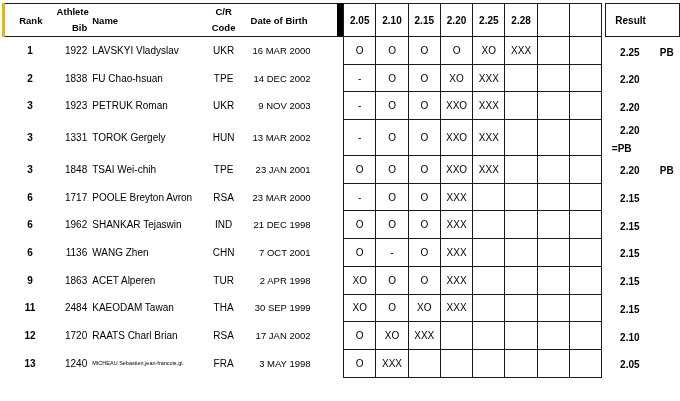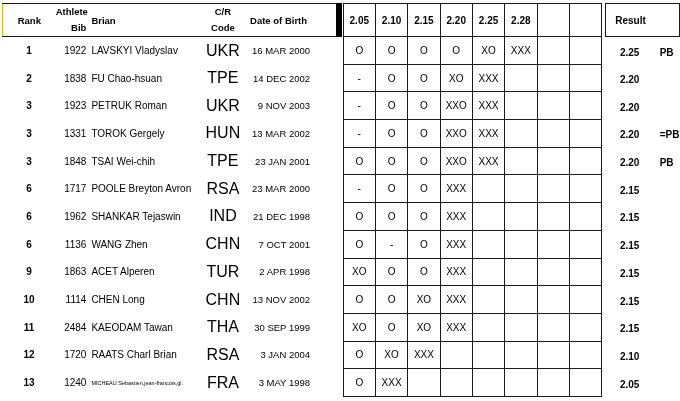--- a/index.html
+++ b/index.html
@@ -25,47 +25,47 @@
   .c-name { width: 112px; text-align: left; padding-left: 5px; white-space: nowrap; }
   .c-ctry { width: 40px; text-align: center; padding-left: 3px; }
   .c-dob  { width: 95px; text-align: right; padding-right: 29px; white-space: nowrap; }
   .c-gap  { width: 4px; }
   .att    { width: 31.6px; text-align: center; font-size: 10px; }
   .c-res  { width: 72px; text-align: left; }
 
   
   thead th { font-weight: bold; font-size: 9.5px; }
   thead .hb { border-top: 1px solid #1b1b1b; border-bottom: 1px solid #1b1b1b; }
-  thead .c-rank { border-left: 1px solid #eab308; }
+  thead .c-rank { border-left: 3px solid #eab308; }
   thead .c-dob  { border-right: 6px solid #000000; }
   thead .att { border: 1px solid #1b1b1b; font-size: 10px; }
   thead .c-res { border: 1px solid #1b1b1b; padding-left: 9px; font-size: 10px; }
   .pre { white-space: pre-line; line-height: 16px; }
 
   
   tbody .att { border: 1px solid #1b1b1b; }
   tbody .c-rank { font-weight: bold; font-size: 10px; }
   tbody .c-bib  { font-size: 10px; }
   tbody .c-name { font-weight: normal; font-size: 10px; }
   tbody .c-name.tiny { font-size: 5.5px; letter-spacing: 0; }
-  tbody .c-ctry { font-size: 16px; }
+  tbody .c-ctry { font-size: 10px; }
   tbody .c-dob  { font-size: 9.5px; }
   .rv { display: inline-block; width: 48px; text-align: center; font-weight: bold; font-size: 10px; }
   .rn { display: inline-block; margin-left: 6px; font-weight: bold; font-size: 10px; }
 </style>
 </head>
 <body>
 
 <table class="results">
   <thead>
     <tr>
       <th class="c-rank hb">Rank</th>
       <th class="c-bib hb pre">Athlete
 Bib</th>
-      <th class="c-name hb">Brian</th>
+      <th class="c-name hb">Name</th>
       <th class="c-ctry hb pre">C/R
 Code</th>
       <th class="c-dob hb">Date of Birth</th>
       <th class="c-gap"></th>
       <th class="att">2.05</th>
       <th class="att">2.10</th>
       <th class="att">2.15</th>
       <th class="att">2.20</th>
       <th class="att">2.25</th>
       <th class="att">2.28</th>
@@ -240,38 +240,20 @@
     <td class="att">O</td>
     <td class="att">XXX</td>
     <td class="att"></td>
     <td class="att"></td>
     <td class="att"></td>
     <td class="att"></td>
     <td class="c-gap"></td>
     <td class="c-res"><span class="rv">2.15</span><span class="rn"></span></td>
   </tr>
 
-  <tr>
-    <td class="c-rank">10</td>
-    <td class="c-bib">1114</td>
-    <td class="c-name">CHEN Long</td>
-    <td class="c-ctry">CHN</td>
-    <td class="c-dob">13 NOV 2002</td>
-    <td class="c-gap"></td>
-    <td class="att">O</td>
-    <td class="att">O</td>
-    <td class="att">XO</td>
-    <td class="att">XXX</td>
-    <td class="att"></td>
-    <td class="att"></td>
-    <td class="att"></td>
-    <td class="att"></td>
-    <td class="c-gap"></td>
-    <td class="c-res"><span class="rv">2.15</span><span class="rn"></span></td>
-  </tr>
 
   <tr>
     <td class="c-rank">11</td>
     <td class="c-bib">2484</td>
     <td class="c-name">KAEODAM Tawan</td>
     <td class="c-ctry">THA</td>
     <td class="c-dob">30 SEP 1999</td>
     <td class="c-gap"></td>
     <td class="att">XO</td>
     <td class="att">O</td>
@@ -283,21 +265,21 @@
     <td class="att"></td>
     <td class="c-gap"></td>
     <td class="c-res"><span class="rv">2.15</span><span class="rn"></span></td>
   </tr>
 
   <tr>
     <td class="c-rank">12</td>
     <td class="c-bib">1720</td>
     <td class="c-name">RAATS Charl Brian</td>
     <td class="c-ctry">RSA</td>
-    <td class="c-dob">3 JAN 2004</td>
+    <td class="c-dob">17 JAN 2002</td>
     <td class="c-gap"></td>
     <td class="att">O</td>
     <td class="att">XO</td>
     <td class="att">XXX</td>
     <td class="att"></td>
     <td class="att"></td>
     <td class="att"></td>
     <td class="att"></td>
     <td class="att"></td>
     <td class="c-gap"></td>

